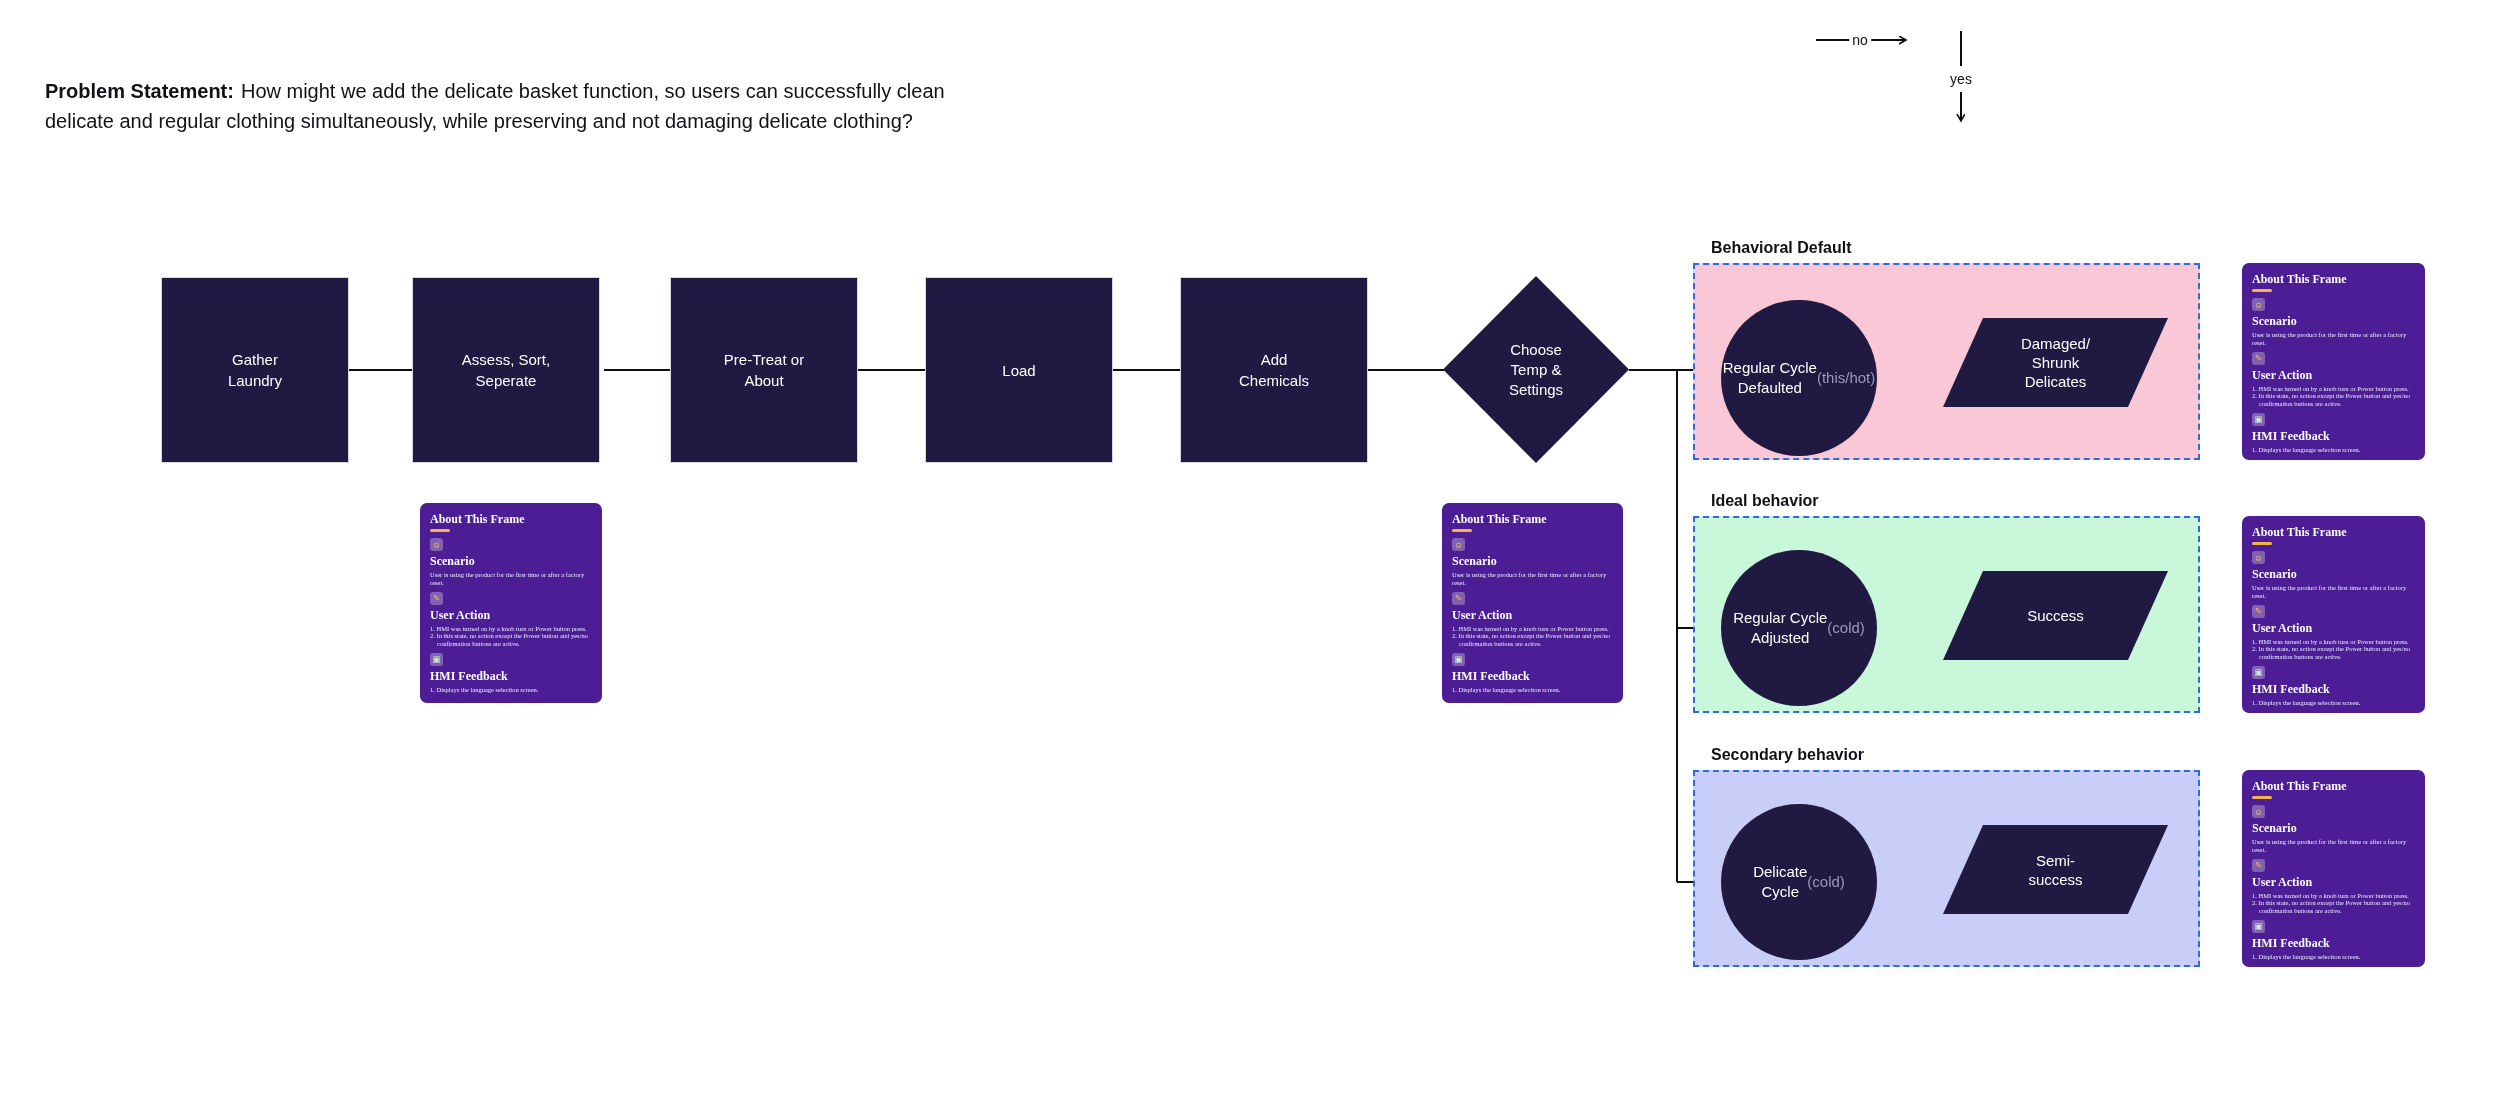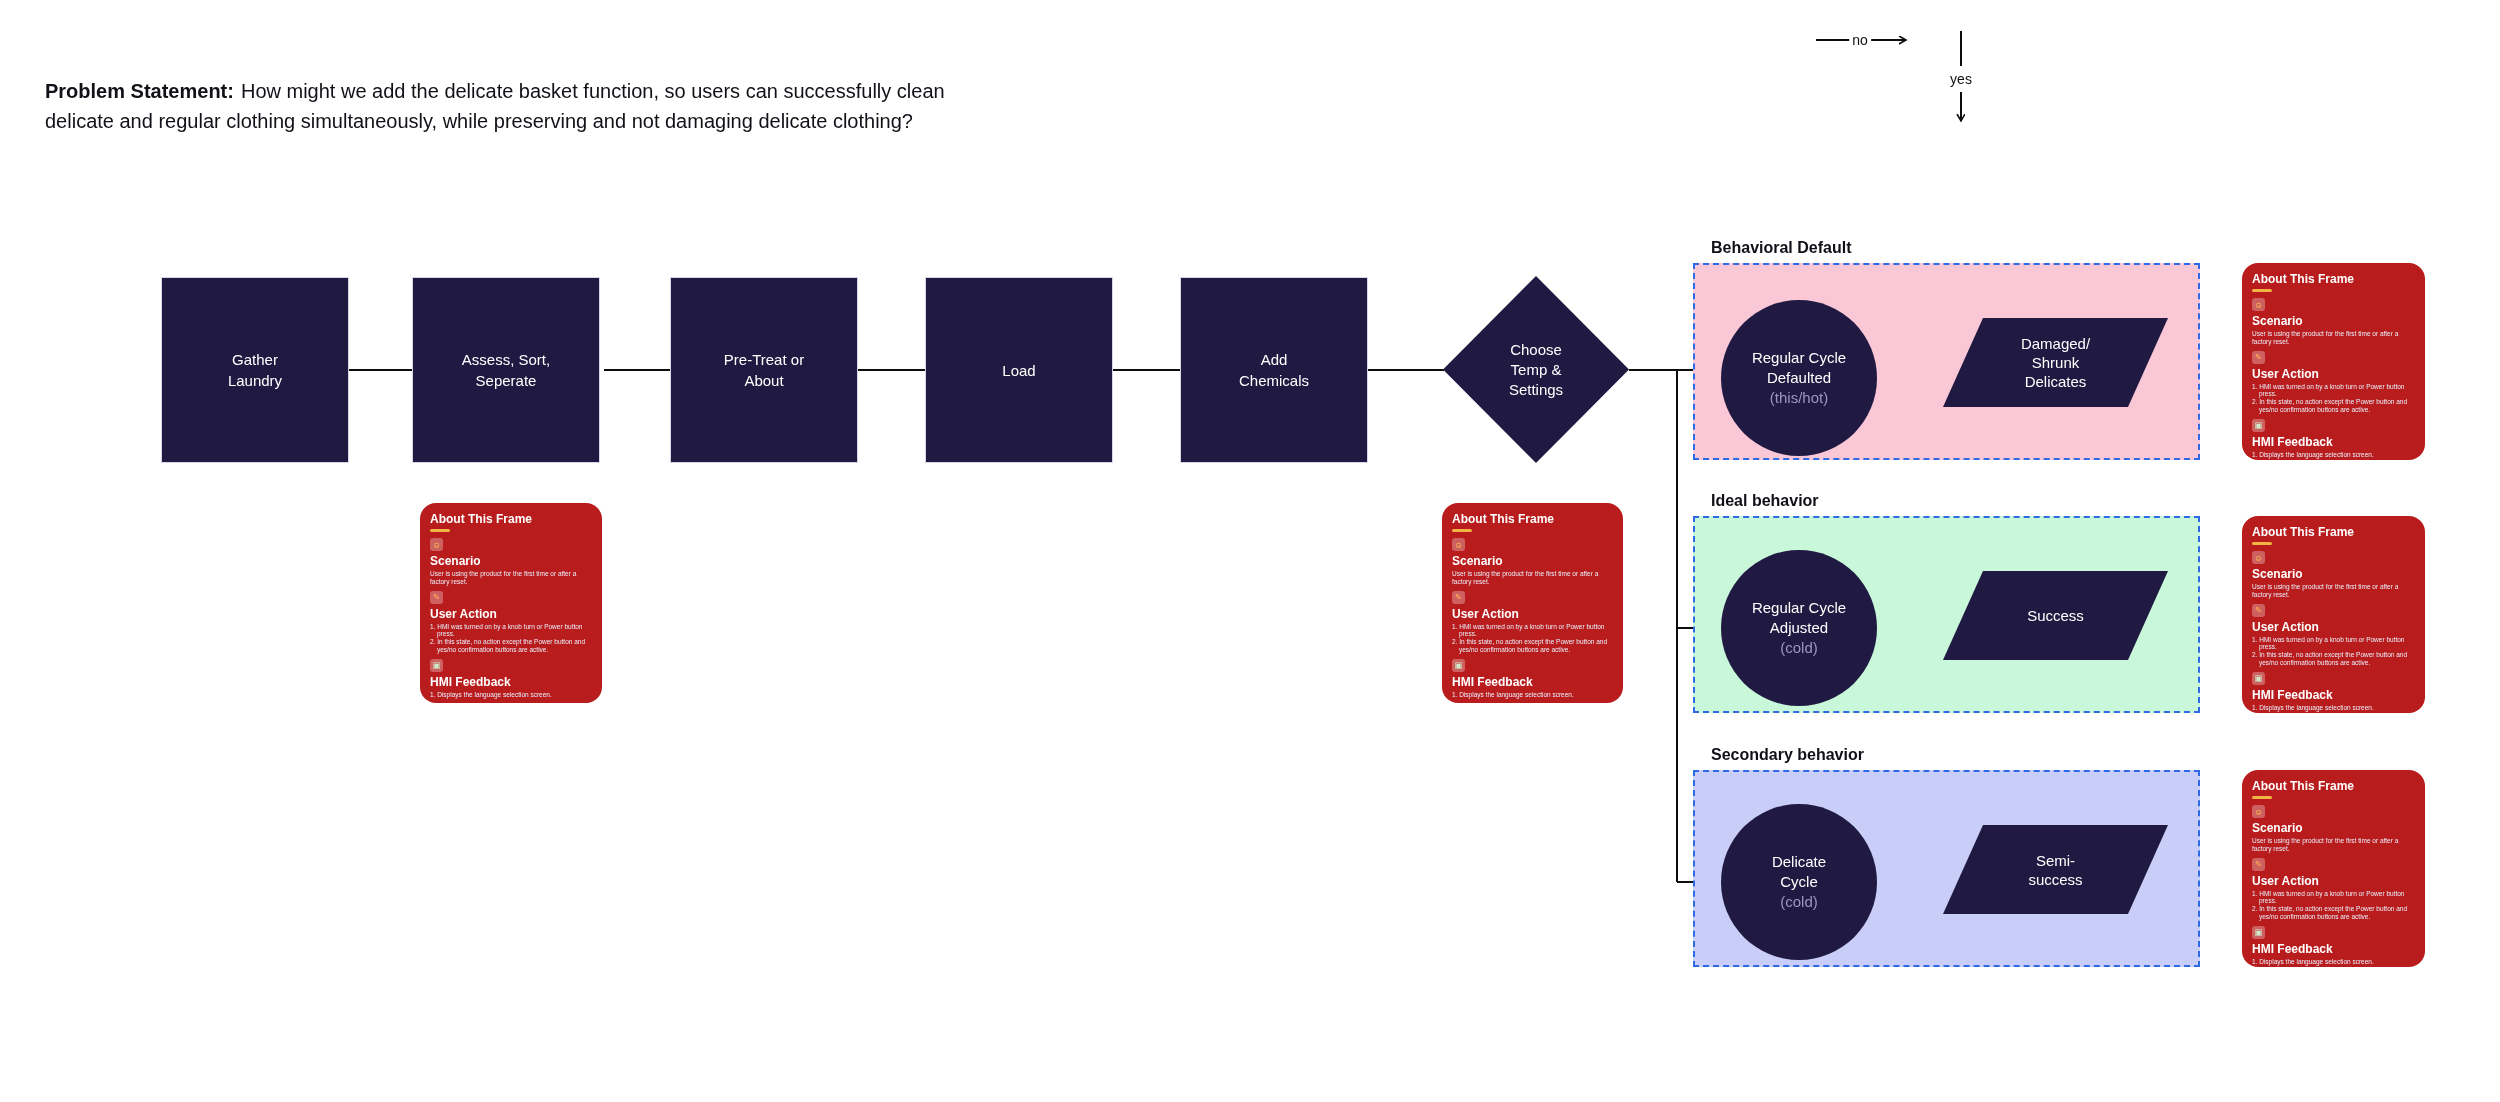--- a/index.html
+++ b/index.html
@@ -36,39 +36,39 @@
   }
   .f1{top:263px}.f2{top:516px}.f3{top:770px}
   .frame-title{
     left:1711px;font-size:16px;font-weight:700;color:#101018;
   }
   .ft1{top:239px}.ft2{top:492px}.ft3{top:746px}
 
   
   .circle{
     left:1721px;width:156px;height:156px;border-radius:50%;background:#201a42;
-    display:flex;flex-direction:column;align-items:center;justify-content:center;
+    display:flex;flex-direction:row;align-items:center;justify-content:center;
     color:#fff;font-size:15px;line-height:20px;text-align:center;white-space:pre-line;
   }
   .c1{top:300px}.c2{top:550px}.c3{top:804px}
   .circle .sub{color:#9d95bd;}
 
   
   .para{
     left:1943px;width:225px;height:89px;background:#201a42;
     clip-path:polygon(40px 0,100% 0,calc(100% - 40px) 100%,0 100%);
     display:flex;align-items:center;justify-content:center;
     color:#fff;font-size:15px;line-height:19px;text-align:center;white-space:pre-line;
   }
   .p1{top:318px}.p2{top:571px}.p3{top:825px}
 
   
   .card{
-    background:#b91c1c;border-radius:16px;color:#fff;box-sizing:border-box;
-    padding:10px 10px;overflow:hidden;
+    background:#4c1d95;border-radius:7px;color:#fff;box-sizing:border-box;
+    padding:10px 10px;overflow:hidden;font-family:Liberation Serif, serif;
   }
   .card-a{left:420px;top:503px;width:182px;height:200px;}
   .card-b{left:1442px;top:503px;width:181px;height:200px;}
   .card-c{left:2242px;top:263px;width:183px;height:197px;}
   .card-d{left:2242px;top:516px;width:183px;height:197px;}
   .card-e{left:2242px;top:770px;width:183px;height:197px;}
   .card-title{font-size:12px;font-weight:700;line-height:13px;}
   .card-bar{width:20px;height:3px;background:#f2b544;border-radius:2px;margin:3px 0 6px;}
   .chip{
     width:13px;height:13px;border-radius:3px;background:rgba(255,255,255,.30);

